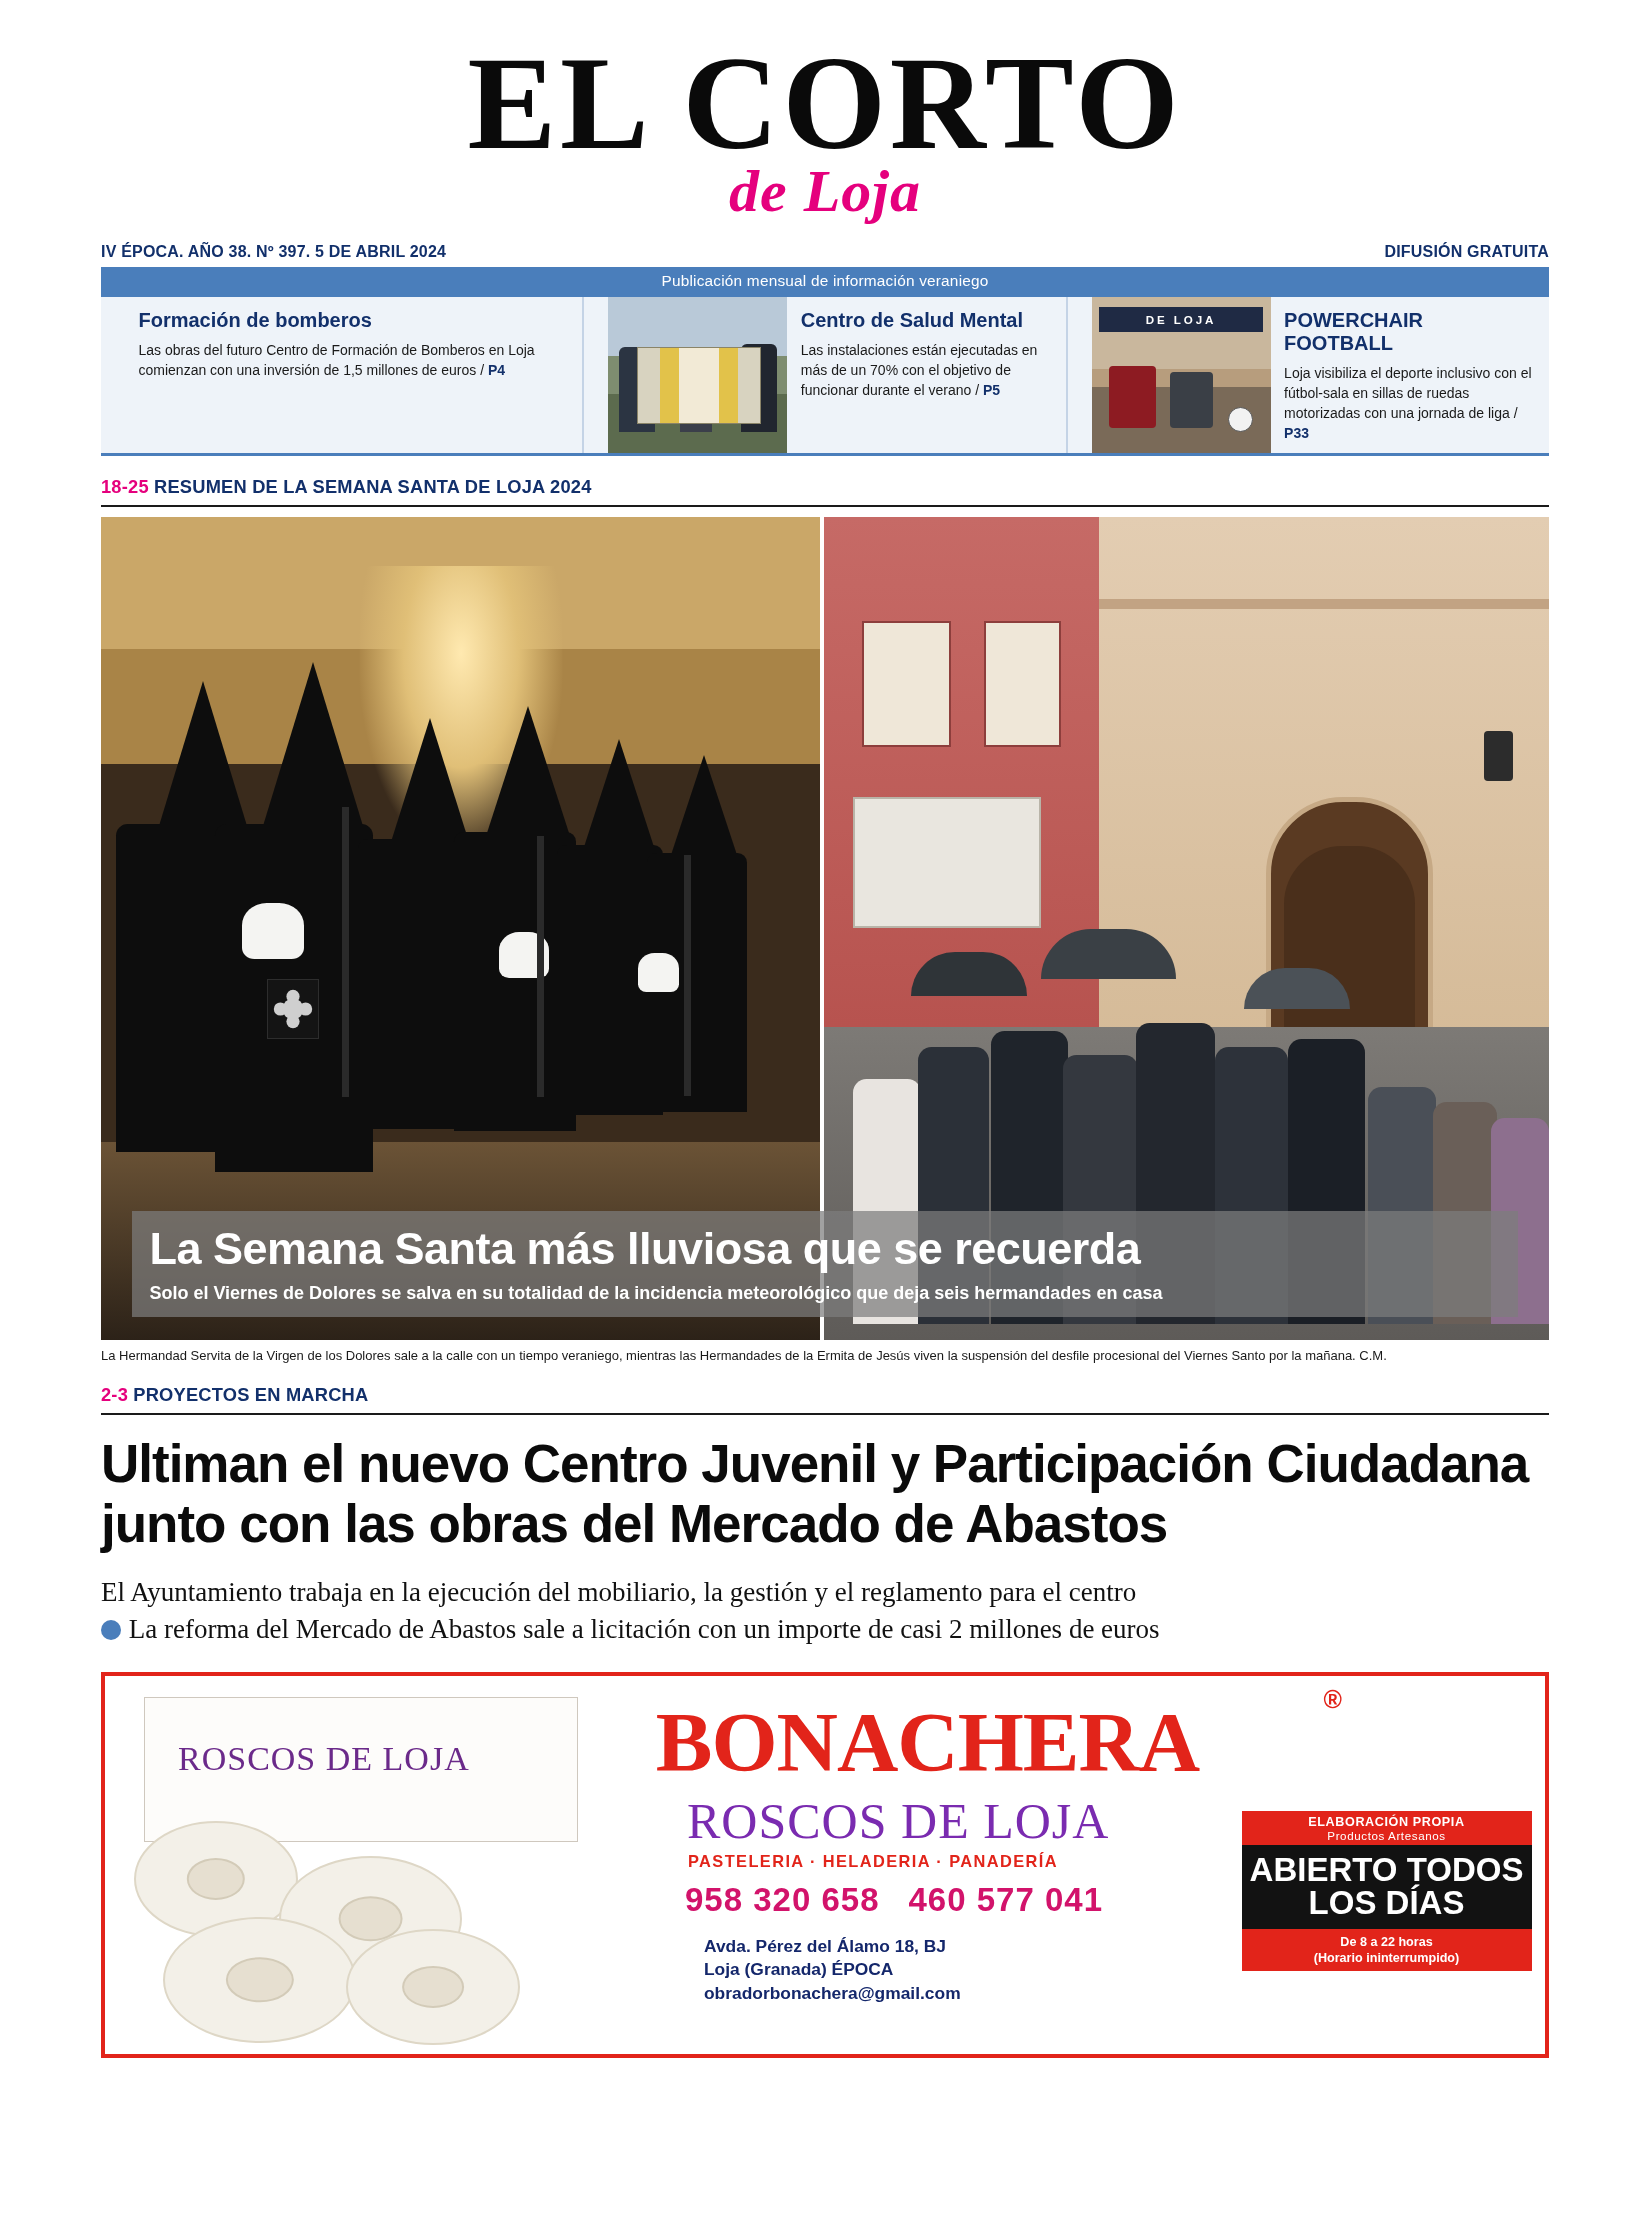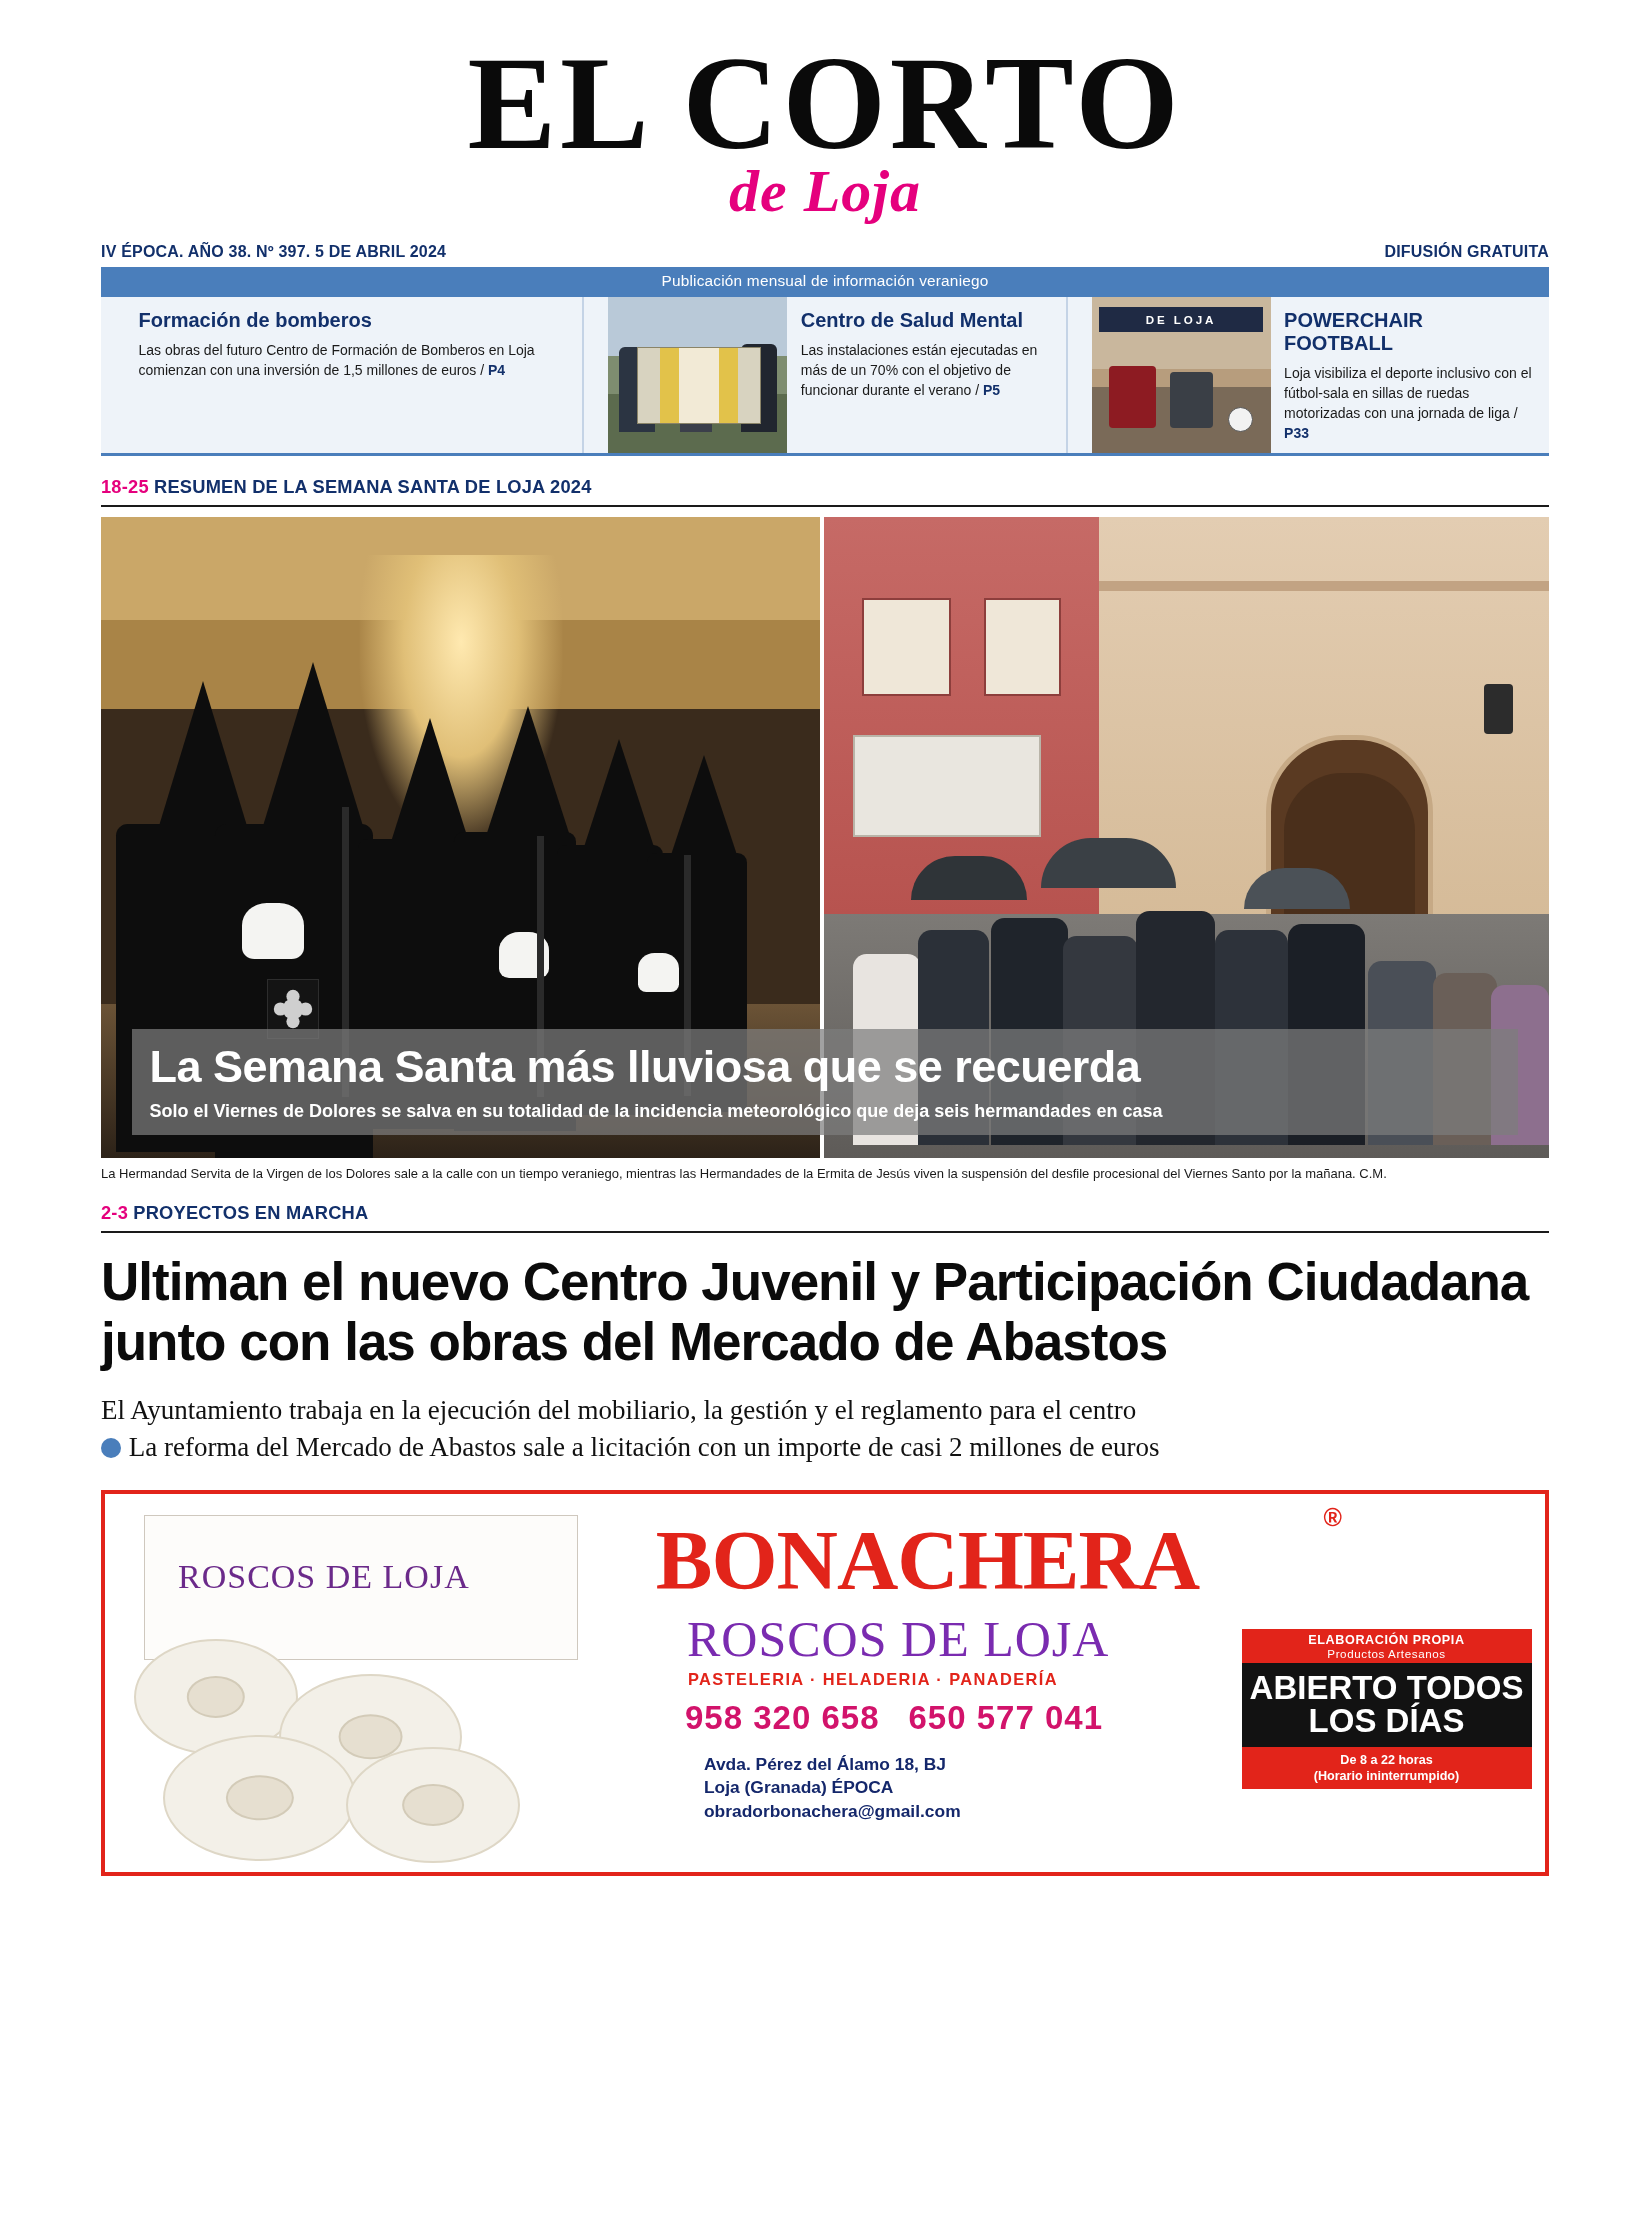--- a/index.html
+++ b/index.html
@@ -86,21 +86,21 @@
   .pic2 .ch2{left:44%;width:24%;height:36%;background:#3a3f46;}
   .pic2 .ball{position:absolute;right:10%;bottom:14%;width:25px;height:25px;border-radius:50%;background:#f2f2f2;border:1.9px solid #555;}
 
   
   .kicker { margin-top:19.3px; font-size:18.3px; font-weight:bold; letter-spacing:0.2px; }
   .kicker .num { color:#e5007d; }
   .kicker .txt { color:#12306b; }
   .rule { height:1.9px; background:#1a1a1a; margin-top:7.7px; }
 
   
-  .hero { position:relative; margin-top:9.7px; height:641px; display:flex; gap:3.9px; }
+  .hero { position:relative; margin-top:9.7px; height:823px; display:flex; gap:3.9px; }
   .hero .h1, .hero .h2 { position:relative; overflow:hidden; }
   .hero .h1 { width:719px; }
   .hero .h2 { flex:1; }
 
   
   .h1 { background:linear-gradient(#caa768 0 16%, #a98447 16% 30%, #3a2b1c 30% 100%); }
   .h1 .glow{position:absolute;left:50%;top:6%;transform:translateX(-50%);width:203px;height:290px;background:radial-gradient(ellipse at 50% 30%, #ffe9b0 0%, #e0bf77 40%, rgba(120,90,45,0) 72%);}
   .h1 .floor{position:absolute;left:0;right:0;bottom:0;height:24%;background:linear-gradient(#6b5336,#2c2218);}
   .cap { position:absolute; background:#0d0d0d; }
   .cone { position:absolute; width:0; height:0; border-left:var(--w) solid transparent; border-right:var(--w) solid transparent; border-bottom:var(--h) solid #0d0d0d; }
@@ -336,21 +336,21 @@
       <div class="ros" style="left:58px;top:241px;width:193px;height:126px;"></div>
       <div class="ros" style="left:241px;top:253px;width:174px;height:116px;"></div>
     </div>
 
     <div class="right">
       <div class="brand">BONACHERA</div>
       <div class="reg">®</div>
       <div class="sub1">ROSCOS DE LOJA</div>
       <div class="sub2">PASTELERIA · HELADERIA · PANADERÍA</div>
       <div class="phones">
-        <span>958 320 658</span><span>650 577 041</span>
+        <span>958 320 658</span><span>460 577 041</span>
       </div>
       <div class="addr">
         <div>Avda. Pérez del Álamo 18, BJ</div>
         <div>Loja (Granada) ÉPOCA</div>
         <div>obradorbonachera@gmail.com</div>
       </div>
       <div class="stamp">
         <div class="s1"><span>ELABORACIÓN PROPIA</span><i>Productos Artesanos</i></div>
         <div class="s2">
           <div>ABIERTO TODOS</div>

